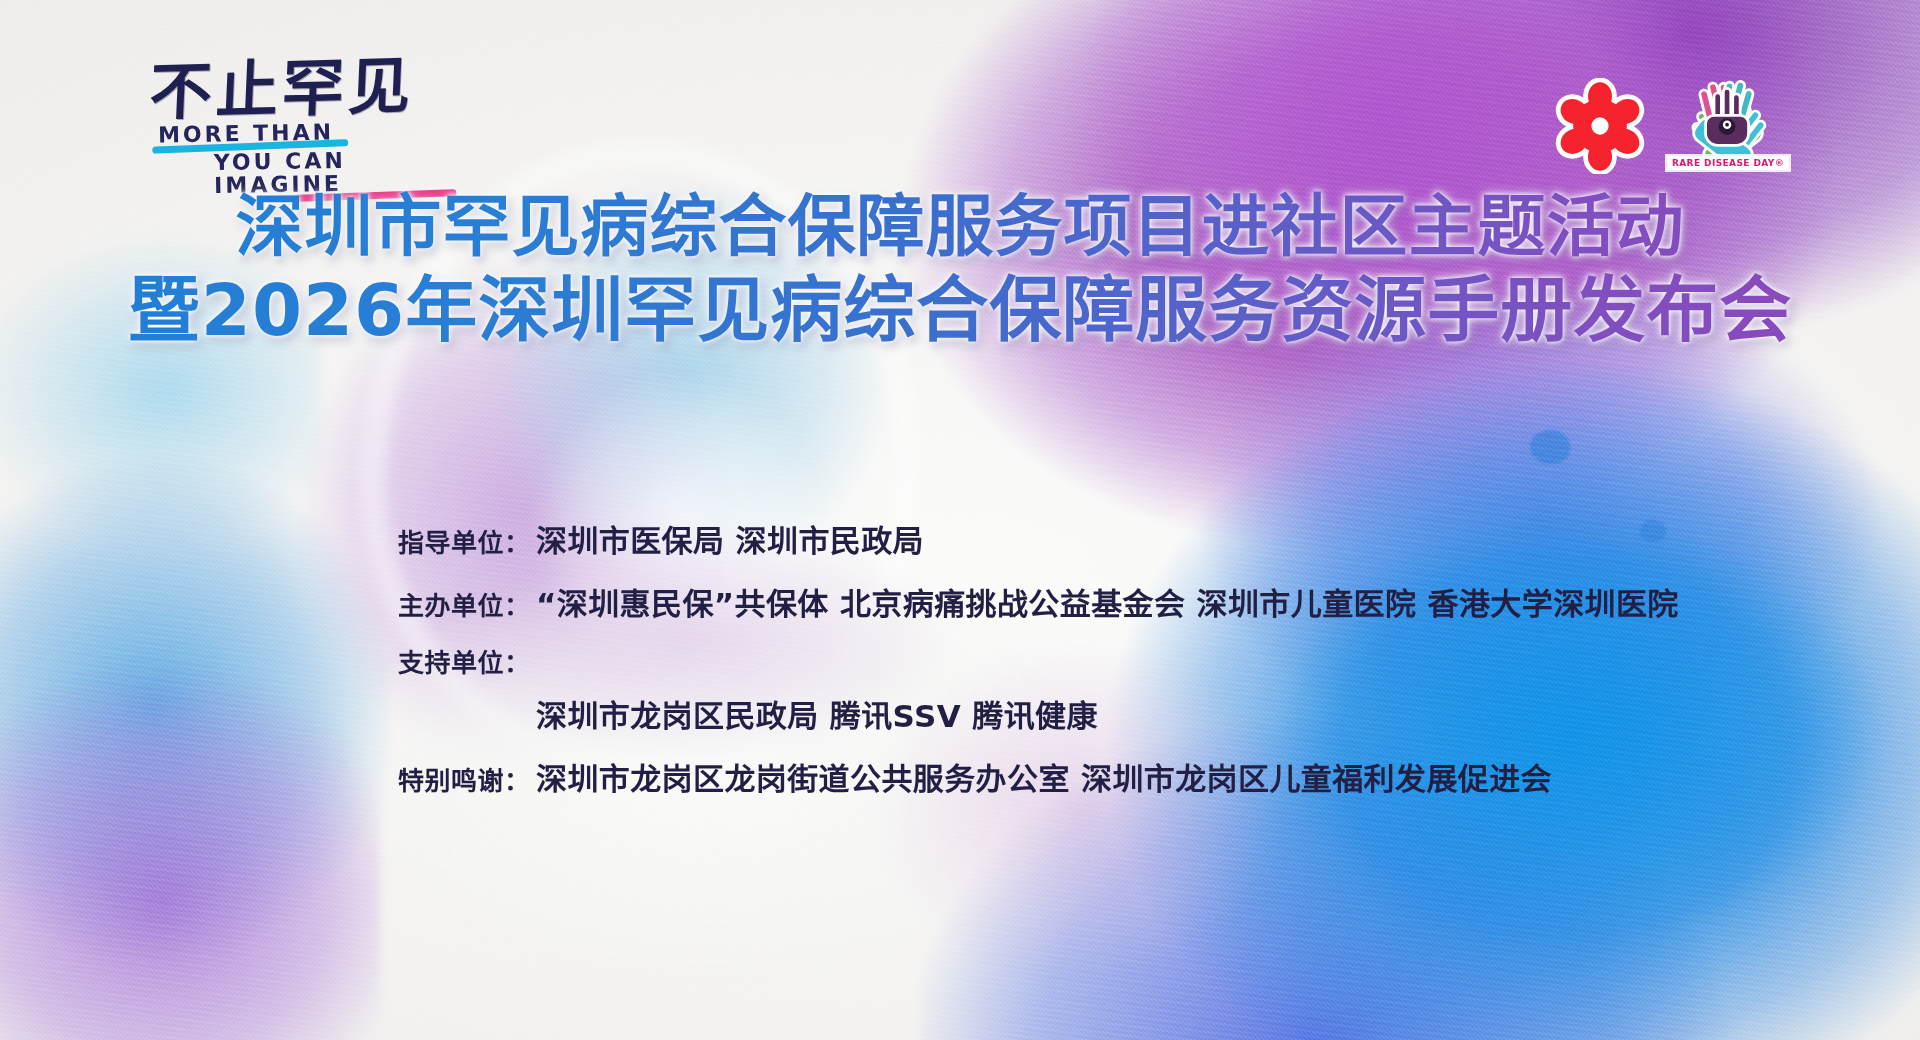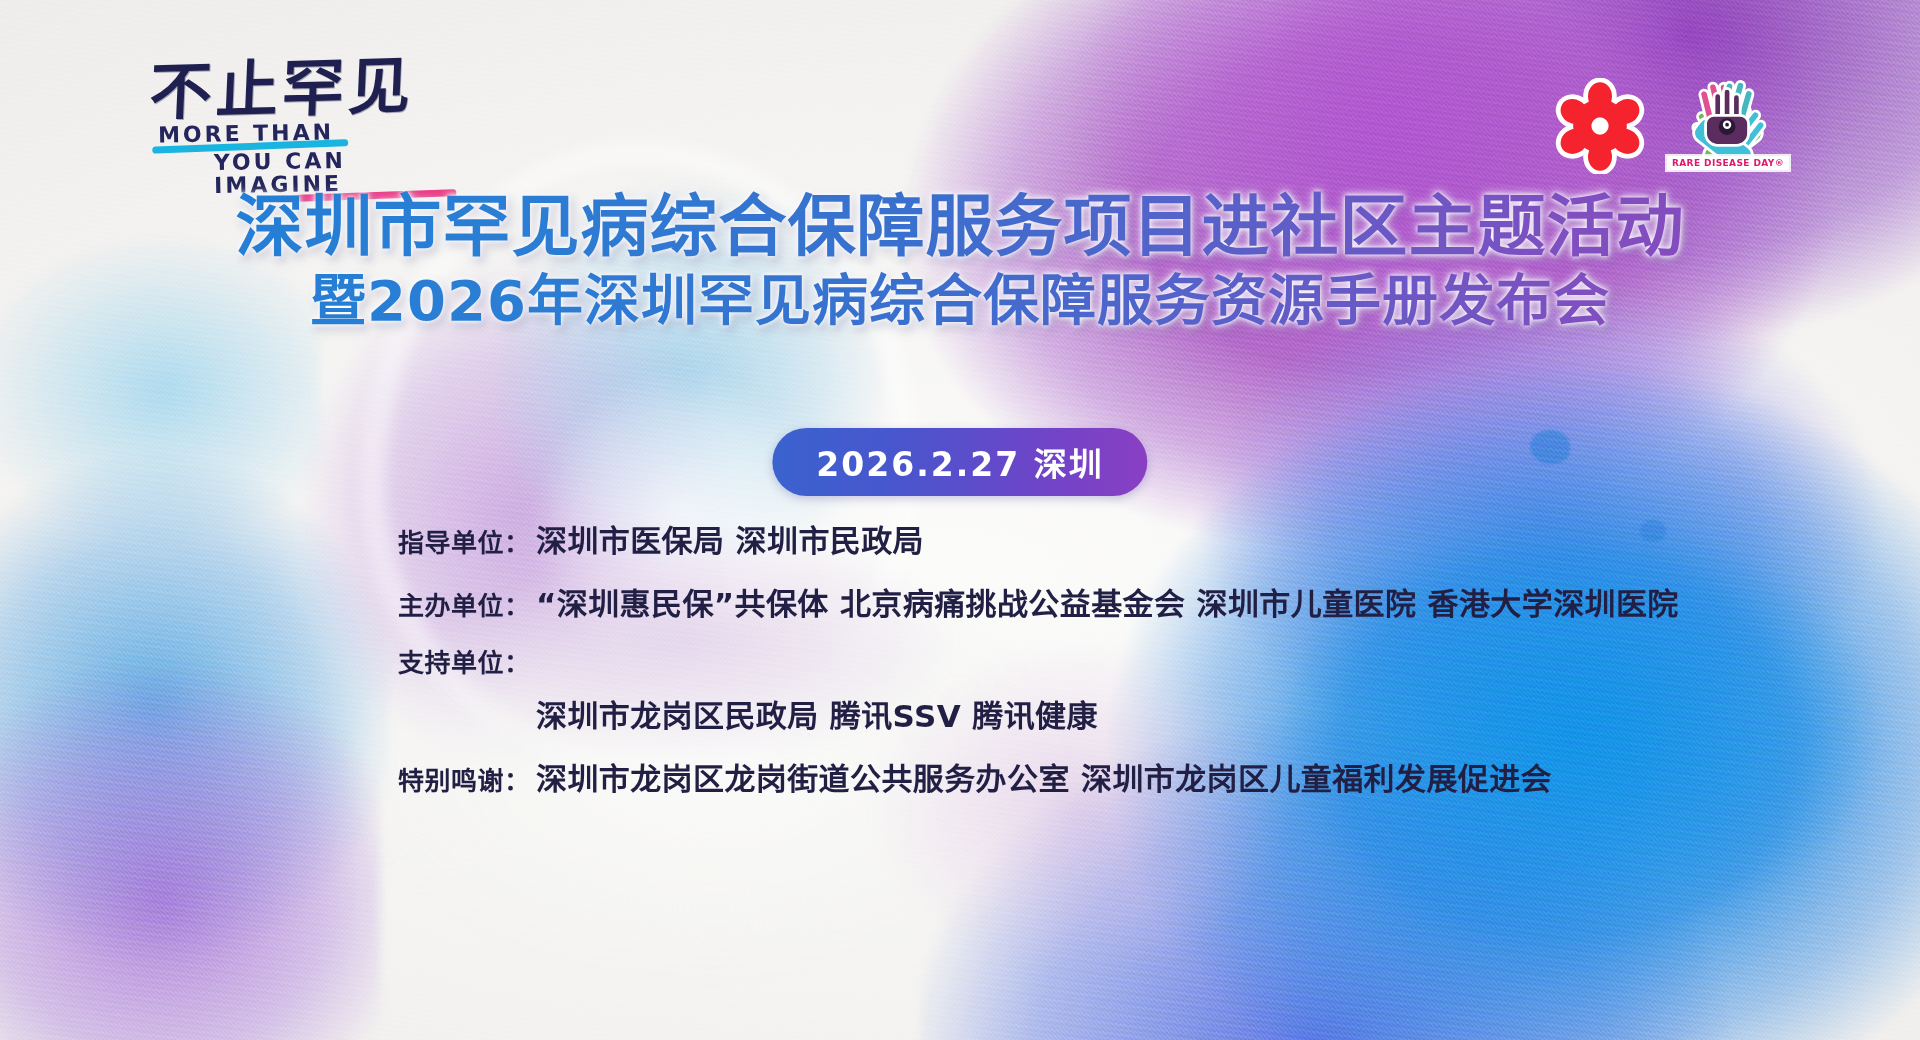--- a/index.html
+++ b/index.html
@@ -191,21 +191,21 @@
     line-height:1.16;
     letter-spacing:1px;
     background:linear-gradient(95deg,#1f7fd6 0%,#2a7ed4 26%,#3a6fce 48%,#5e5ec8 66%,#7f4fc0 82%,#8f46bb 100%);
     -webkit-background-clip:text;background-clip:text;
     color:transparent;-webkit-text-fill-color:transparent;
     filter:drop-shadow(0 0 2px rgba(255,255,255,.96))
            drop-shadow(0 0 5px rgba(255,255,255,.9))
            drop-shadow(3px 4px 3px rgba(70,70,130,.24));
     white-space:nowrap;
   }
-  .title-line.l2{font-size:56px;margin-top:2px;}
+  .title-line.l2{font-size:72px;margin-top:2px;}
 
   
   .date-pill{
     position:absolute;left:50%;transform:translateX(-50%);
     top:428px;
     padding:10px 44px;
     border-radius:999px;
     background:linear-gradient(90deg,#3a63cf 0%,#4a55cd 35%,#6d45c8 70%,#8a3fc4 100%);
     color:#ffffff;
     font-family:"DejaVu Sans","Liberation Sans",sans-serif;
@@ -338,21 +338,20 @@
       <div class="rdd-wordmark">RARE DISEASE DAY®</div>
     </div>
 
   </div>
 
   <div class="title-block">
     <div class="title-line l1">深圳市罕见病综合保障服务项目进社区主题活动</div>
     <div class="title-line l2">暨2026年深圳罕见病综合保障服务资源手册发布会</div>
   </div>
 
-  <div class="date-pill">2026.2.27  深圳</div>
 
   <div class="credits">
 
     <div class="credit-row">
       <span class="credit-label">指导单位</span>
       <span class="credit-colon">：</span>
       <span class="credit-value">深圳市医保局  深圳市民政局</span>
     </div>
 
     <div class="credit-row">

